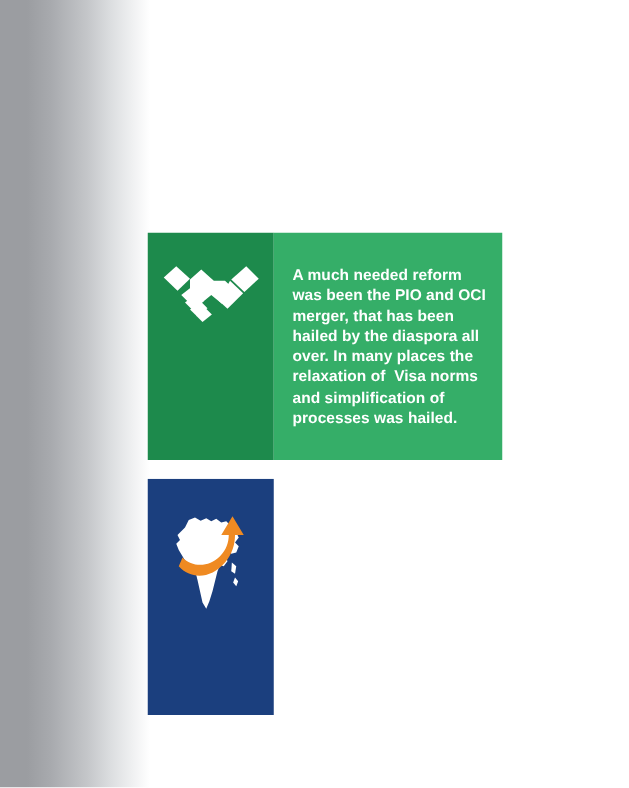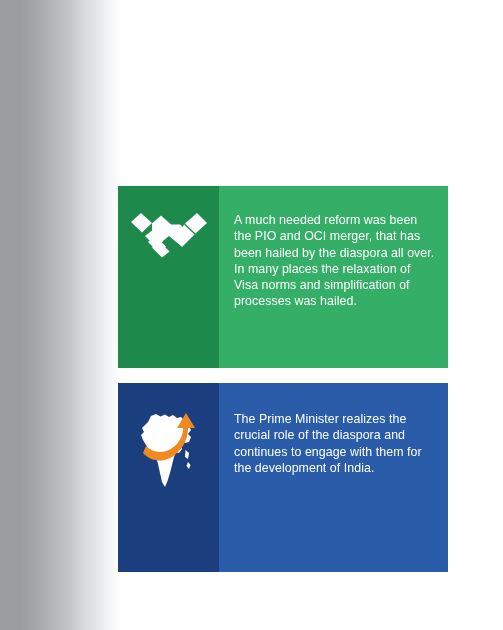--- a/index.html
+++ b/index.html
@@ -37,25 +37,26 @@
     top: 0;
     width: 383px;
     height: 630px;
     background: #ffffff;
   }
 
   
   .card {
     position: absolute;
     left: 118px;
-    width: 330px;
+    width: 284px;
     display: flex;
     flex-direction: row;
     align-items: stretch;
     overflow: hidden;
+    font-weight: bold;
   }
   #card-reform { top: 186px; height: 182px; }
   #card-engagement { top: 383px; height: 189px; }
 
   .card-icon-panel {
     width: 101px;
     flex: 0 0 101px;
     display: flex;
     align-items: flex-start;
     justify-content: center;
@@ -159,16 +160,13 @@
                    L 82 42
                    L 94 42
                    C 94 54, 90 66, 80 76
                    C 62 94, 36 94, 20 78
                    Z"></path>
         </g>
       </svg>
     </span>
   </div>
 
-  <div class="card-text-panel">
-    <div class="card-body-text">The Prime Minister realizes the crucial role of the diaspora and continues to engage with them for the development of India.</div>
-  </div>
 </div>
 
 </body></html>

